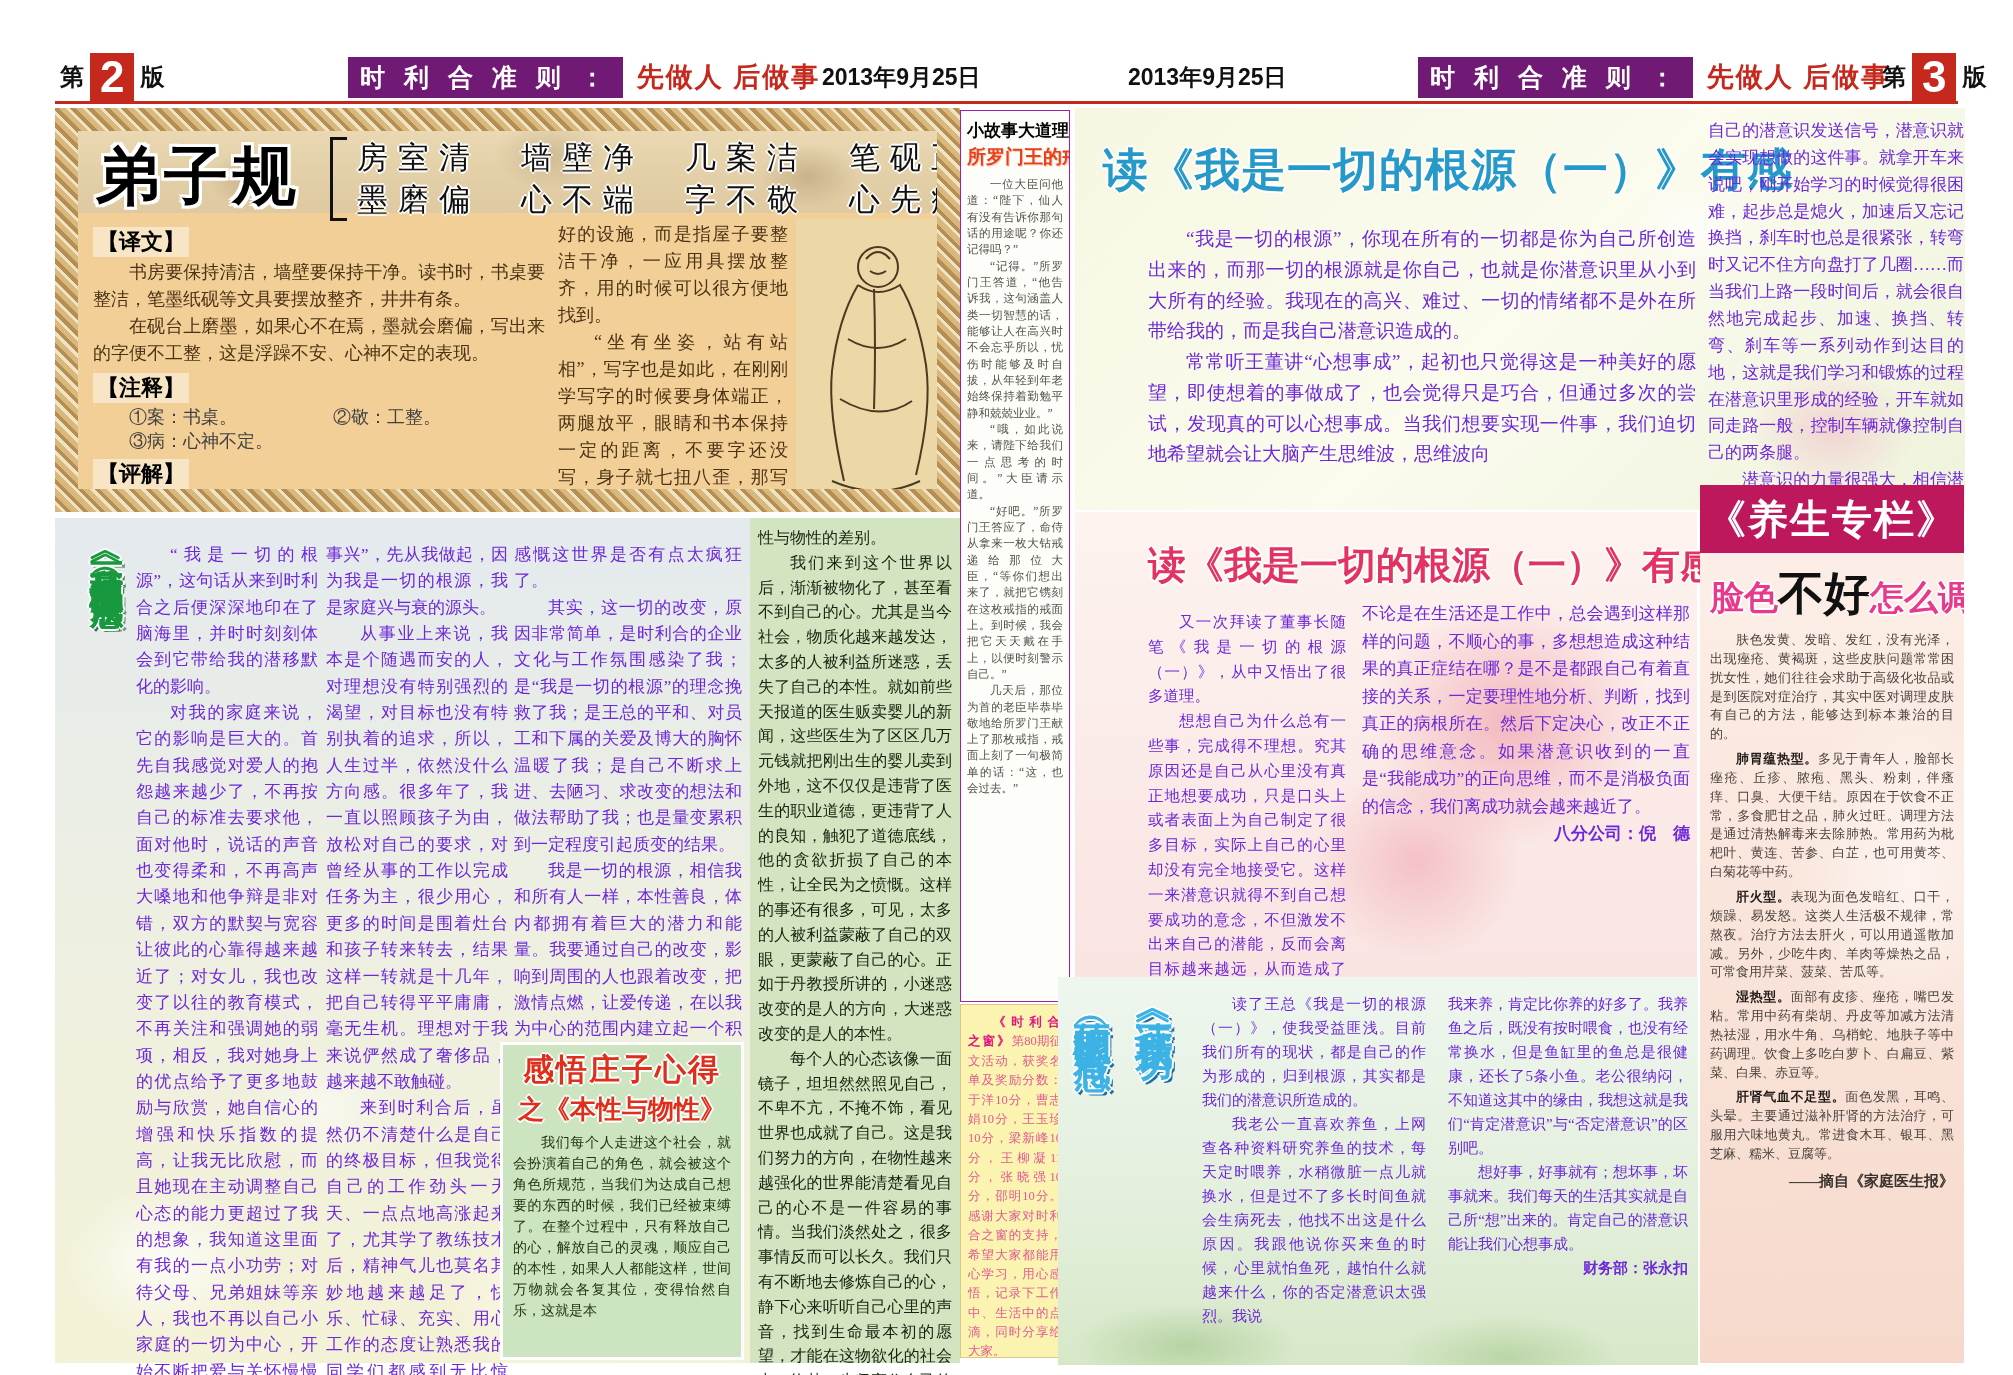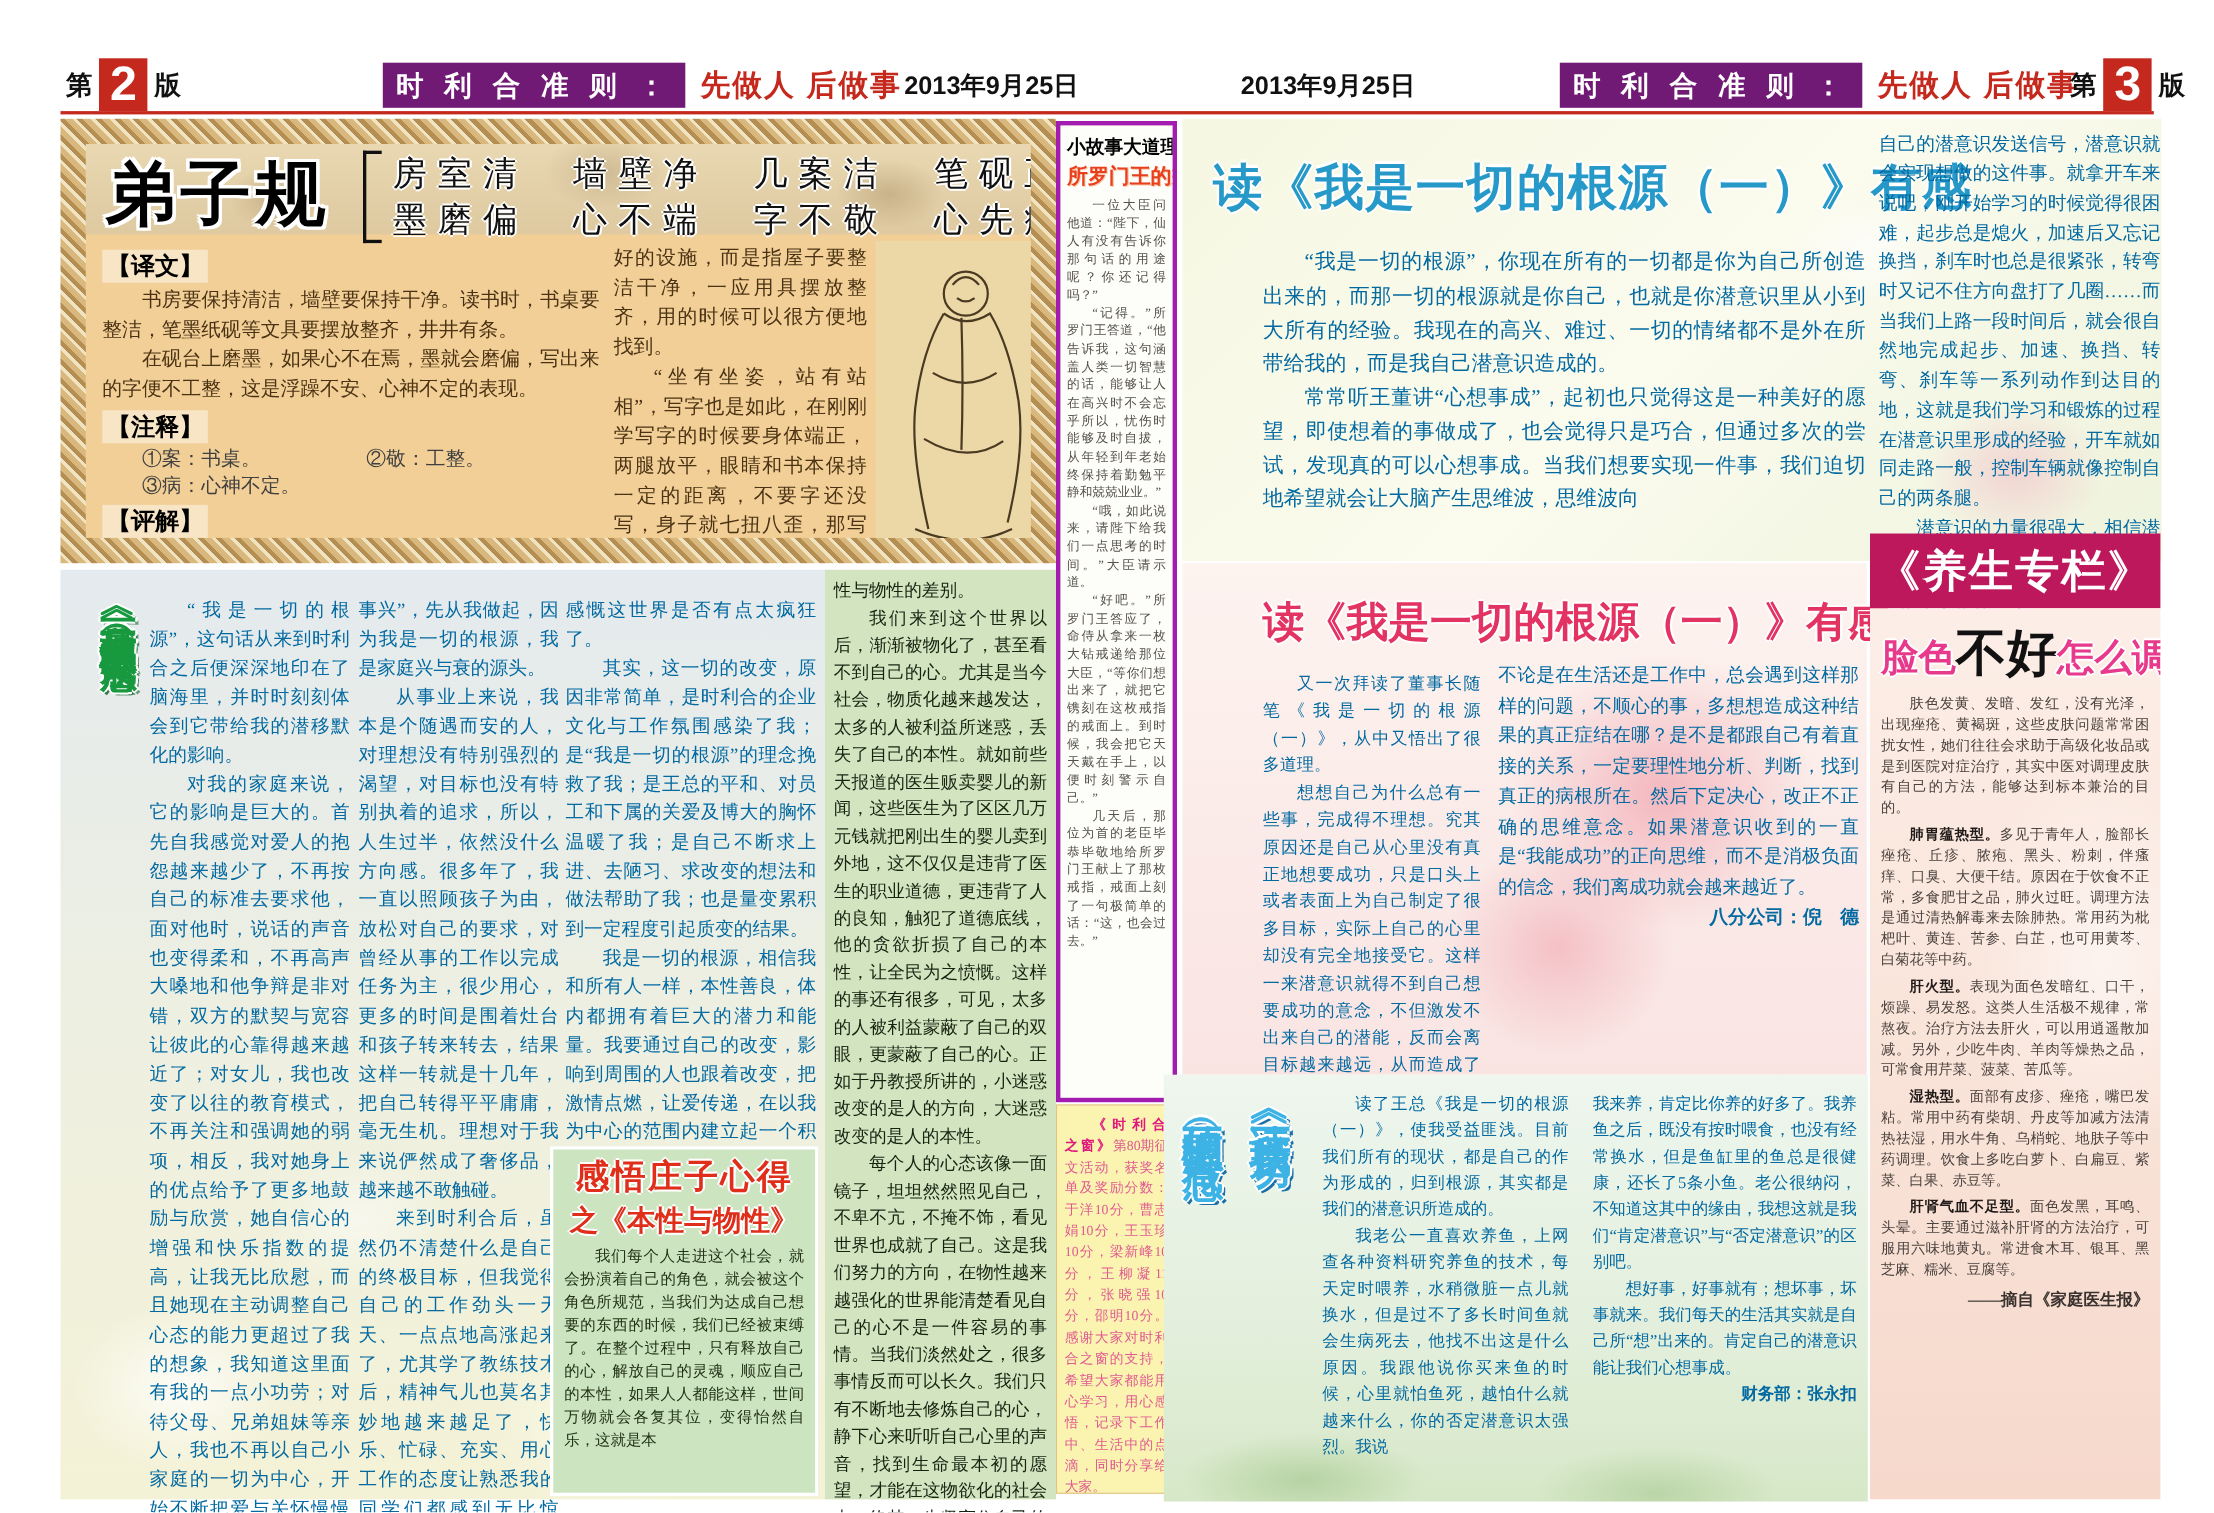--- a/index.html
+++ b/index.html
@@ -52,21 +52,21 @@
   .art1-bg{position:absolute;left:55px;top:518px;width:905px;height:845px;
      background:linear-gradient(180deg,#e4eaee 0%,#edefe2 45%,#f4f2d6 100%);}
   .art1-bg::before{content:"";position:absolute;inset:0;
      background:radial-gradient(140px 110px at 12% 88%,rgba(255,255,255,.8),transparent 70%),
                 radial-gradient(120px 90px at 30% 70%,rgba(255,255,255,.5),transparent 70%),
                 radial-gradient(150px 120px at 55% 92%,rgba(255,255,240,.6),transparent 70%);}
   .vtitle-green{position:absolute;left:60px;top:540px;height:560px;width:70px;
      writing-mode:vertical-rl;font-family:"Liberation Sans",sans-serif;font-weight:900;
      font-size:34px;color:#18993f;letter-spacing:2px;
      text-shadow:-2px 0 #fff,2px 0 #fff,0 -2px #fff,0 2px #fff,3px 3px 0 rgba(10,90,35,.55);}
-  .col{position:absolute;font-size:17px;line-height:1.55;color:#0369a1;text-align:justify;}
+  .col{position:absolute;font-size:17px;line-height:1.55;color:#6d28d9;text-align:justify;}
   .col p{margin:0;text-indent:2em;}
   .col p.noind{text-indent:0;}
   .byline{font-weight:bold;text-align:right;margin-top:10px;text-indent:0;}
 
   .col4-panel{position:absolute;left:750px;top:518px;width:210px;height:845px;background:#d3e4c1;}
   .col4-inner{position:absolute;left:8px;top:8px;width:194px;font-size:16px;line-height:1.55;
      color:#15230f;text-align:justify;}
   .col4-inner p{margin:0;text-indent:2em;}
   .col4-inner p.noind{text-indent:0;}
 
@@ -75,21 +75,21 @@
   .zz-title{font-family:"Liberation Sans",sans-serif;font-weight:900;color:#df2f1b;text-align:center;
      line-height:1.1;margin-top:8px;
      text-shadow:-2px 0 #fff,2px 0 #fff,0 -2px #fff,0 2px #fff;}
   .zz-t1{font-size:31px;letter-spacing:2px;}
   .zz-t2{font-size:26px;}
   .zz-text{font-size:14px;line-height:1.5;color:#223317;text-align:justify;margin:8px 10px 0 10px;}
   .zz-text p{margin:0;text-indent:2em;}
 
   
   .story-box{position:absolute;left:960px;top:110px;width:110px;height:892px;background:#fdfdfa;
-     border:4px solid #a21caf;box-sizing:border-box;padding:6px 6px;overflow:hidden;}
+     border:1px solid #a21caf;box-sizing:border-box;padding:6px 6px;overflow:hidden;}
   .story-kicker{font-family:"Liberation Sans",sans-serif;font-weight:bold;font-size:17px;color:#000;
      text-align:center;margin:2px 0 2px 0;white-space:nowrap;}
   .story-title{font-family:"Liberation Sans",sans-serif;font-weight:900;font-size:19px;color:#e8401c;
      text-align:center;margin:0 0 6px 0;white-space:nowrap;
      text-shadow:1px 1px 0 #f9c9ae;}
   .story-text p{font-size:11.5px;line-height:1.42;color:#55504a;text-align:justify;margin:0;text-indent:2em;}
 
   .window-box{position:absolute;left:960px;top:1004px;width:110px;height:354px;background:#fbf4b0;
      border:1px solid #e0c488;box-sizing:border-box;padding:8px 7px;overflow:hidden;}
   .window-text{font-size:12.5px;line-height:1.55;color:#e05a92;text-align:justify;margin:0;text-indent:2em;}

